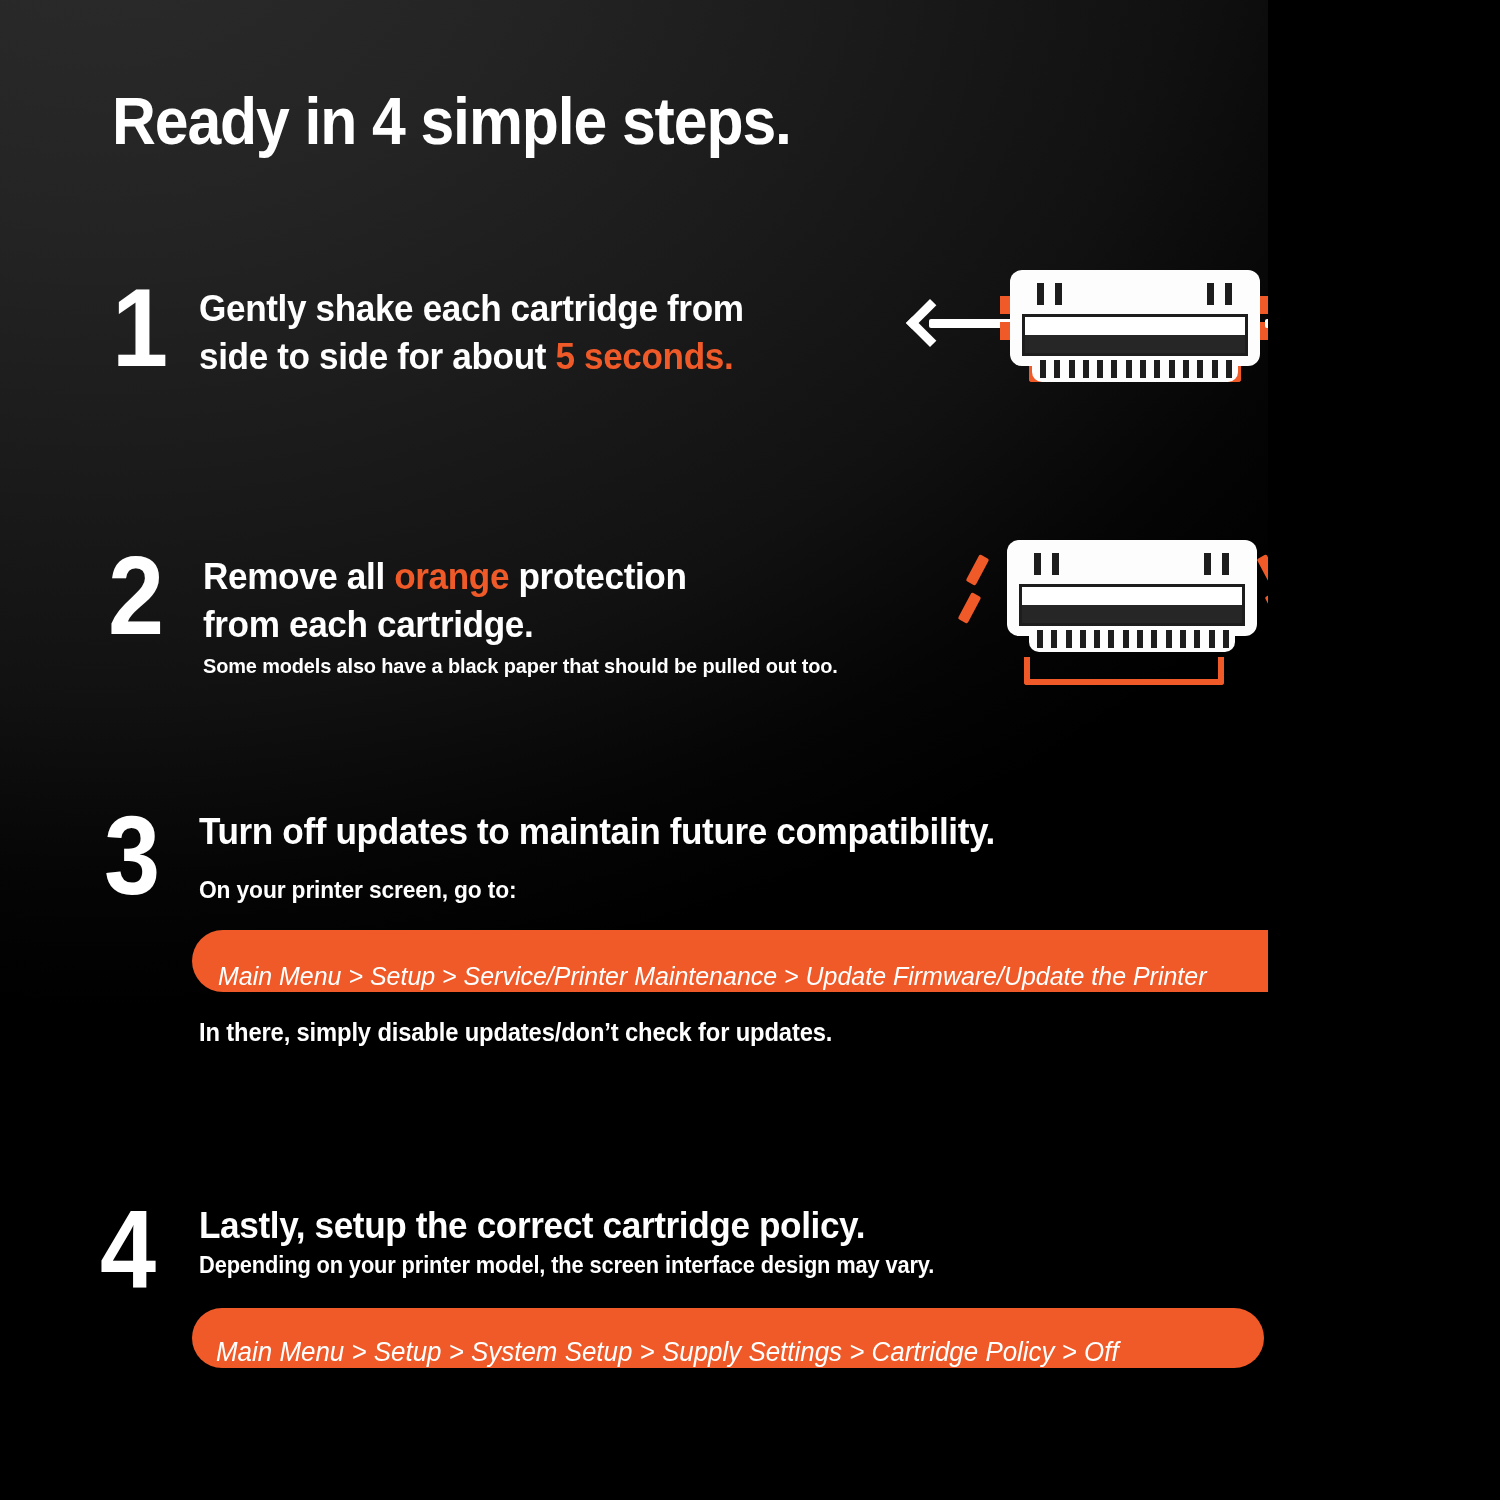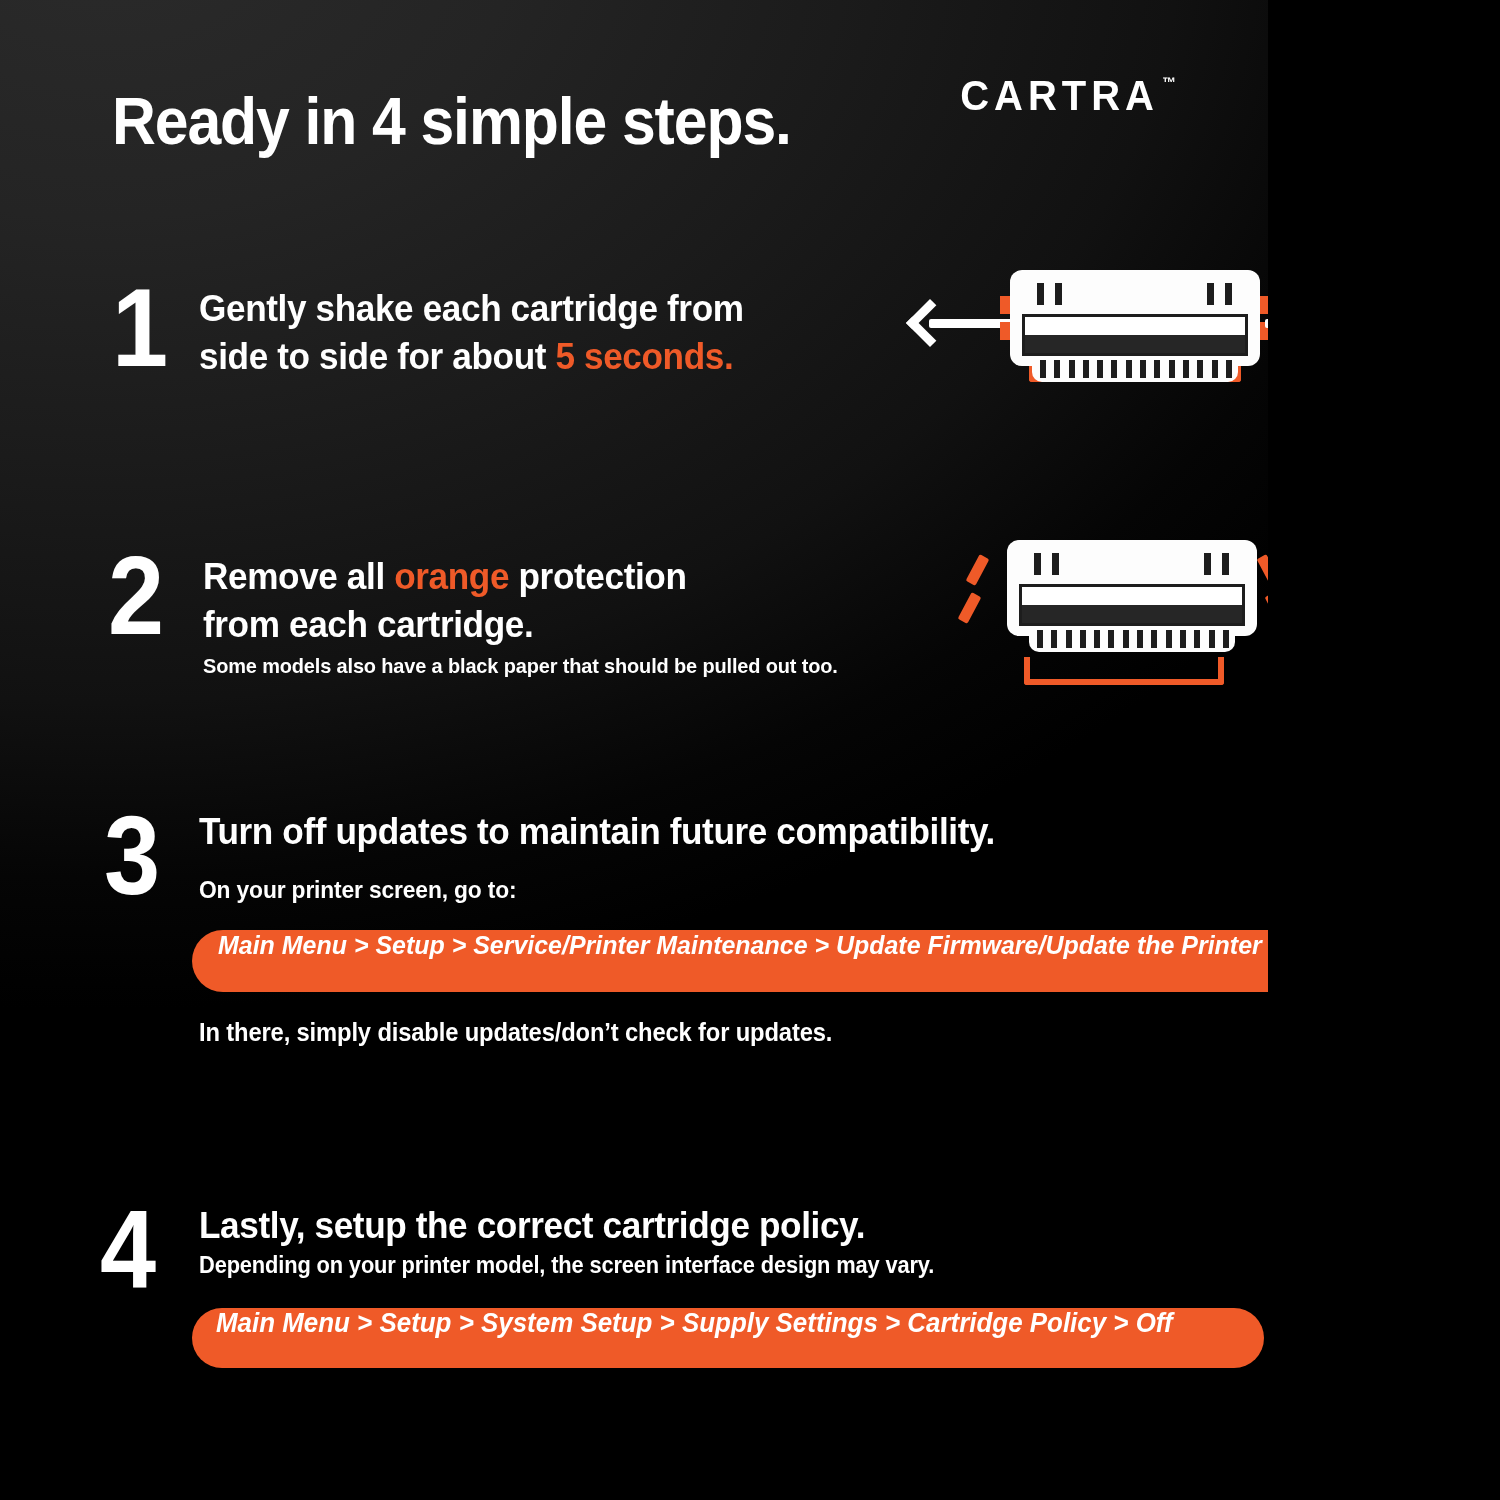--- a/index.html
+++ b/index.html
@@ -86,24 +86,24 @@
     white-space: nowrap;
   }
   .accent { color: #ef5a28; }
 
   
   .pill {
     position: absolute;
     background: #ef5a28;
     border-radius: 40px;
     display: flex;
-    align-items: flex-start;
+    align-items: flex-end;
     color: #fff;
     font-style: italic;
-    font-weight: 700;
+    font-weight: 400;
     white-space: nowrap;
   }
   .pill span { display:block; transform: scaleX(0.96); transform-origin:left center; }
 
   
   .art { position:absolute; }
   .cart {
     position: absolute;
     width: 250px;
     height: 120px;
@@ -167,24 +167,20 @@
   .arrow.right .head { right:0; transform: rotate(-135deg); }
   .arrow.right .shaft { right:16px; width:84px; }
 </style>
 </head>
 <body>
 
 <div id="page">
 
   <div class="title">Ready in 4 simple steps.</div>
 
-  <div class="logo">
-    <div class="logo-word">CARTRA</div>
-    <div class="logo-tm">™</div>
-  </div>
 
   <div class="step">
     <div class="num" style="left:112px; top:272px; font-size:112px;">1</div>
 
     <div class="headline" style="position:absolute; left:199px; top:285px;">Gently shake each cartridge from</div>
 
     <div class="headline" style="position:absolute; left:199px; top:333px;">
       <span>side to side for about </span><span class="accent">5 seconds.</span>
     </div>
 

